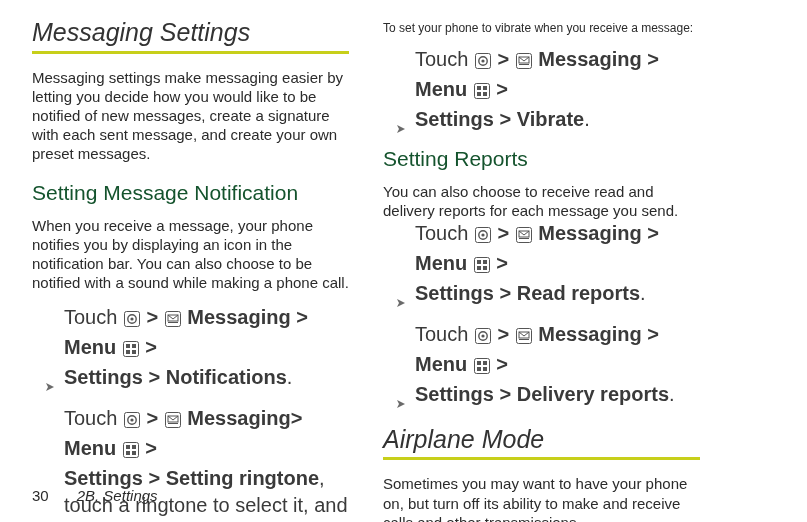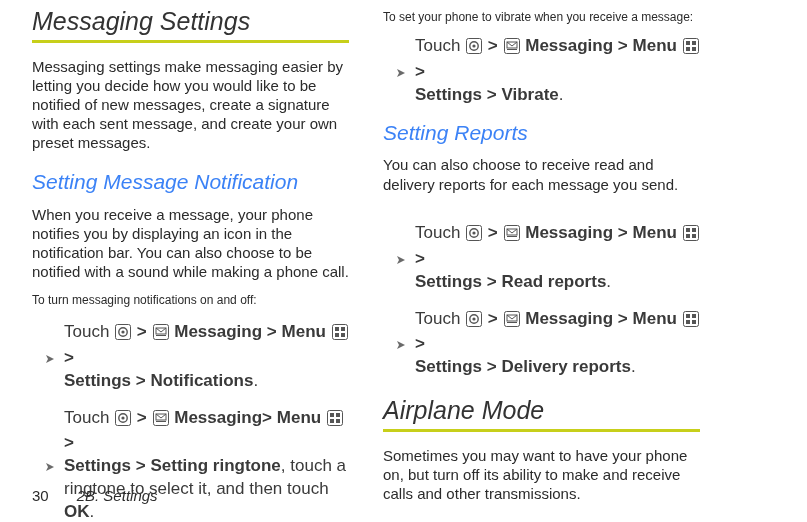--- a/index.html
+++ b/index.html
@@ -10,21 +10,21 @@
     background: #ffffff;
     font-family: "Helvetica Neue", Helvetica, Arial, sans-serif;
     color: #231f20;
     -webkit-font-smoothing: antialiased;
   }
   .page {
     position: relative;
     width: 725px;
     height: 522px;
     box-sizing: border-box;
-    padding: 8px 25px 0 32px;
+    padding: 19px 25px 0 32px;
   }
   .columns {
     display: flex;
     gap: 34px;
   }
   .col {
     width: 358px;
   }
   .h1 {
     font-style: italic;
@@ -40,37 +40,36 @@
     margin: 0 0 14px 0;
   }
   .body-text {
     font-size: 15px;
     line-height: 1.28;
     color: #2b2b2b;
     margin: 0 0 18px 0;
     font-weight: 400;
   }
   .h2 {
-    font-style: italic;
     font-weight: 400;
     font-size: 21px;
-    color: #3b82f6;
+    color: #14532d;
     margin: 0 0 10px 0;
     line-height: 1.15;
   }
   .lead {
     font-size: 12px;
     line-height: 1.28;
     color: #2b2b2b;
     margin: 0 0 12px 0;
   }
   .step-line {
     display: flex;
-    align-items: center;
-    font-size: 17px;
+    align-items: flex-end;
+    font-size: 20px;
     line-height: 1.35;
     color: #3a3a3a;
     margin: 0 0 14px 0;
     padding-left: 14px;
   }
   .step-line .arrow {
     flex: 0 0 auto;
     width: 14px;
     margin-top: 4px;
     margin-right: 4px;
@@ -136,21 +135,20 @@
   <div class="columns">
 
     <div class="col">
       <div class="h1">Messaging Settings</div>
       <div class="rule"></div>
       <p class="body-text">Messaging settings make messaging easier by letting you decide how you would like to be notified of new messages, create a signature with each sent message, and create your own preset messages.</p>
 
       <div class="h2">Setting Message Notification</div>
       <p class="body-text" style="margin-bottom:12px">When you receive a message, your phone notifies you by displaying an icon in the notification bar. You can also choose to be notified with a sound while making a phone call.</p>
 
-      <p class="lead">To turn messaging notifications on and off:</p>
 
       <div class="step-line">
         <span class="arrow">
             <svg width="10" height="8">
               <use href="#icon-arrow"></use>
             </svg>
           </span>
         <span class="step-content">
           <span>Touch</span>
           <span class="icon"><svg width="16" height="16">
@@ -227,21 +225,21 @@
                 <use href="#icon-menu"></use>
               </svg></span>
           <span class="bold">&gt;</span><br>
           <span class="bold">Settings</span>
           <span class="bold">&gt;</span>
           <span class="bold">Vibrate</span><span>.</span>
         </span>
       </div>
 
       <div class="h2">Setting Reports</div>
-      <p class="body-text" style="margin-bottom:28px">You can also choose to receive read and delivery reports for each message you send.</p>
+      <p class="body-text" style="margin-bottom:0">You can also choose to receive read and delivery reports for each message you send.</p>
 
 
       <div class="step-line">
         <span class="arrow">
             <svg width="10" height="8">
               <use href="#icon-arrow"></use>
             </svg>
           </span>
         <span class="step-content">
           <span>Touch</span>

